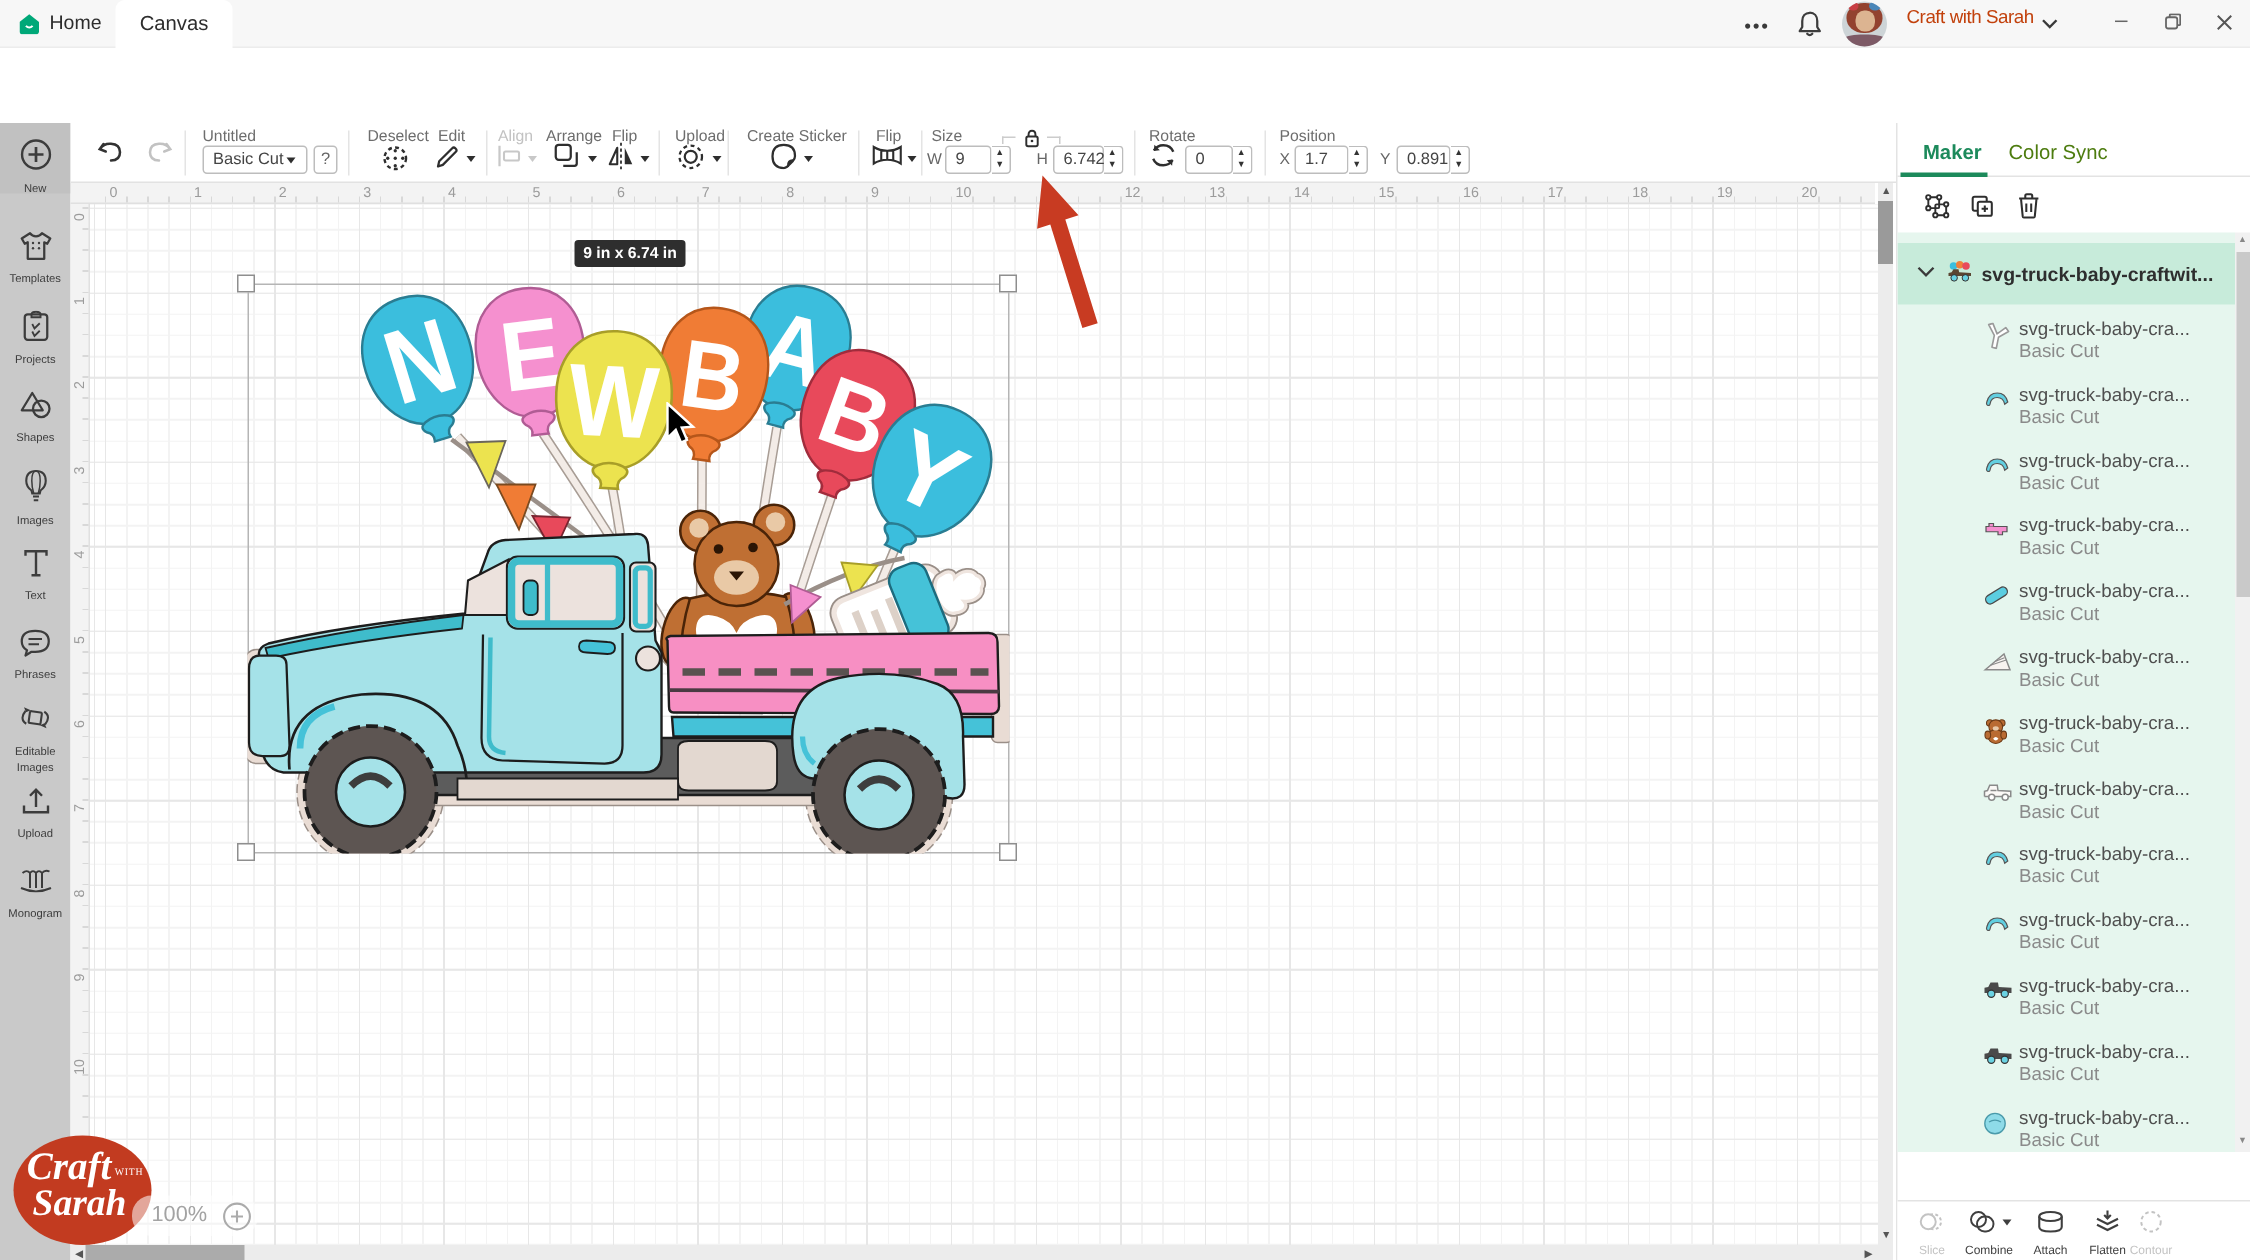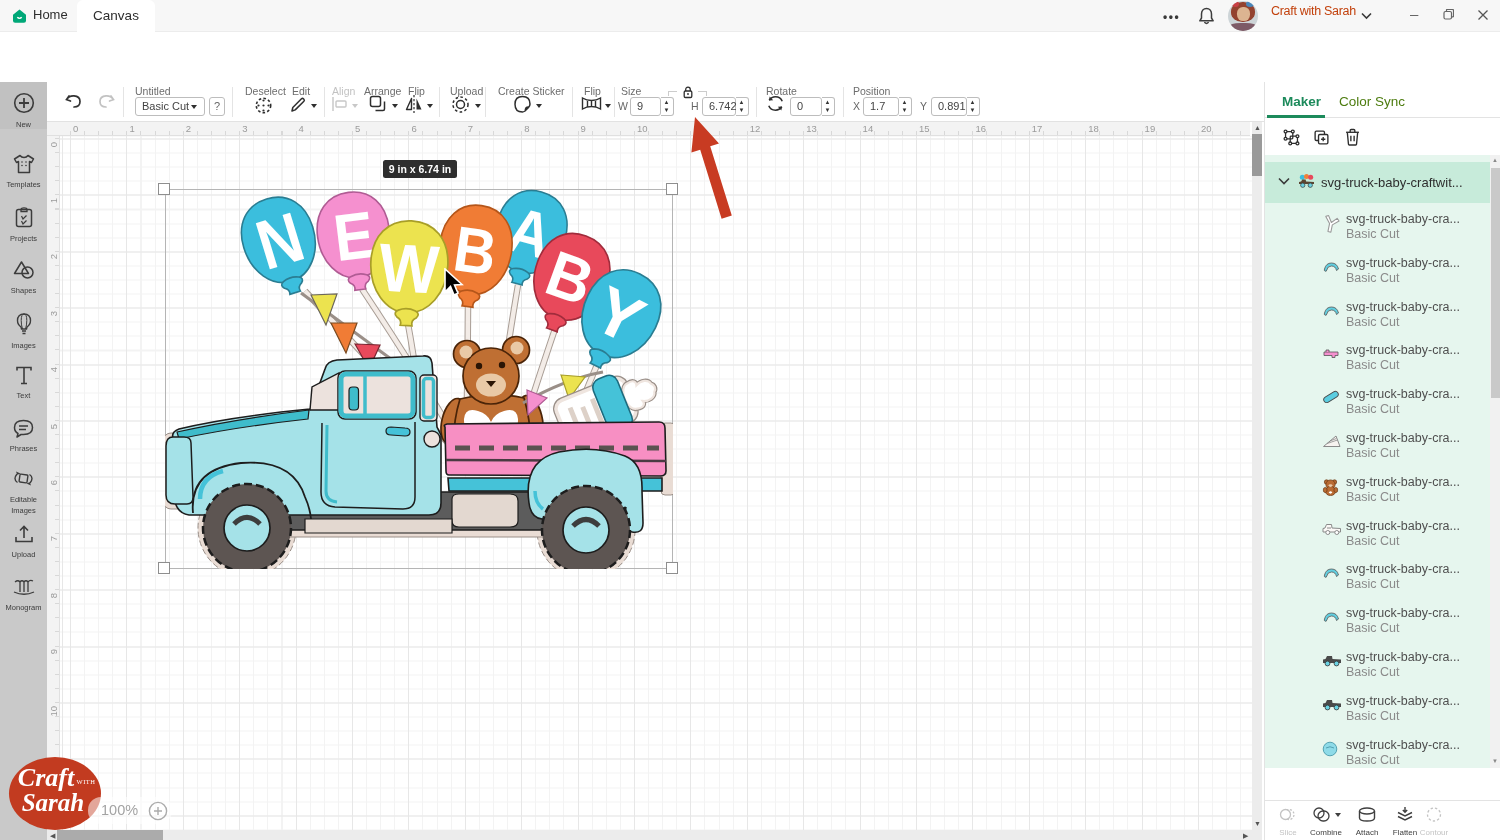--- a/index.html
+++ b/index.html
@@ -57,21 +57,21 @@
 .scrarrow { position:absolute; font-size:7px; color:#555; }
 
 #rpanel { position:absolute; left:1264px; top:82px; width:236px; height:758px; background:#fff; border-left:1px solid #e3e3e3; }
 #rtabs { position:absolute; left:0; top:0; width:236px; height:36px; border-bottom:1px solid #e3e3e3; }
 #rtab-layers { position:absolute; left:17px; top:12px; font-size:13.5px; color:#1c8a5b; font-weight:bold; }
 #rtab-cs { position:absolute; left:74px; top:12px; font-size:13.5px; color:#4d7c0f; }
 #rtab-underline { position:absolute; left:2px; top:33px; width:58px; height:3px; background:#1c8a5b; }
 #ricons { position:absolute; left:0; top:37px; width:236px; height:36px; }
 #rlist { position:absolute; left:0; top:73px; width:225px; height:613px; background:#e6f6ee; overflow:hidden; }
 #rhead { position:absolute; left:0; top:7px; width:225px; height:41px; background:#c7ebda; }
-#rhead .nm { position:absolute; left:56px; top:13px; font-size:13px; color:#2e2e2e; font-weight:normal; }
+#rhead .nm { position:absolute; left:56px; top:13px; font-size:13px; color:#2e2e2e; font-weight:bold; }
 .lrow { position:absolute; left:0; width:225px; height:44px; }
 .lrow .t1 { position:absolute; left:81px; top:9px; font-size:12.5px; color:#4f4f4f; }
 .lrow .t2 { position:absolute; left:81px; top:24px; font-size:12.5px; color:#8a8a8a; }
 .lrow .ic { position:absolute; left:57px; top:12px; width:18px; height:18px; }
 #rscroll { position:absolute; left:225px; top:73px; width:11px; height:613px; background:#f1f1f1; }
 #rthumb { position:absolute; left:1px; top:13px; width:9px; height:230px; background:#c9c9c9; }
 #blankrow { position:absolute; left:0; top:686px; width:225px; height:32px; background:#fff; }
 #blankrow .box { position:absolute; left:13px; top:2px; width:34px; height:27px; background:#fff; border:1px solid #b9b9b9; }
 #blankrow .bc { position:absolute; left:58px; top:10px; font-size:9.5px; color:#555; }
 #rbottom { position:absolute; left:0; top:718px; width:236px; height:40px; background:#fff; border-top:1px solid #e3e3e3; }

